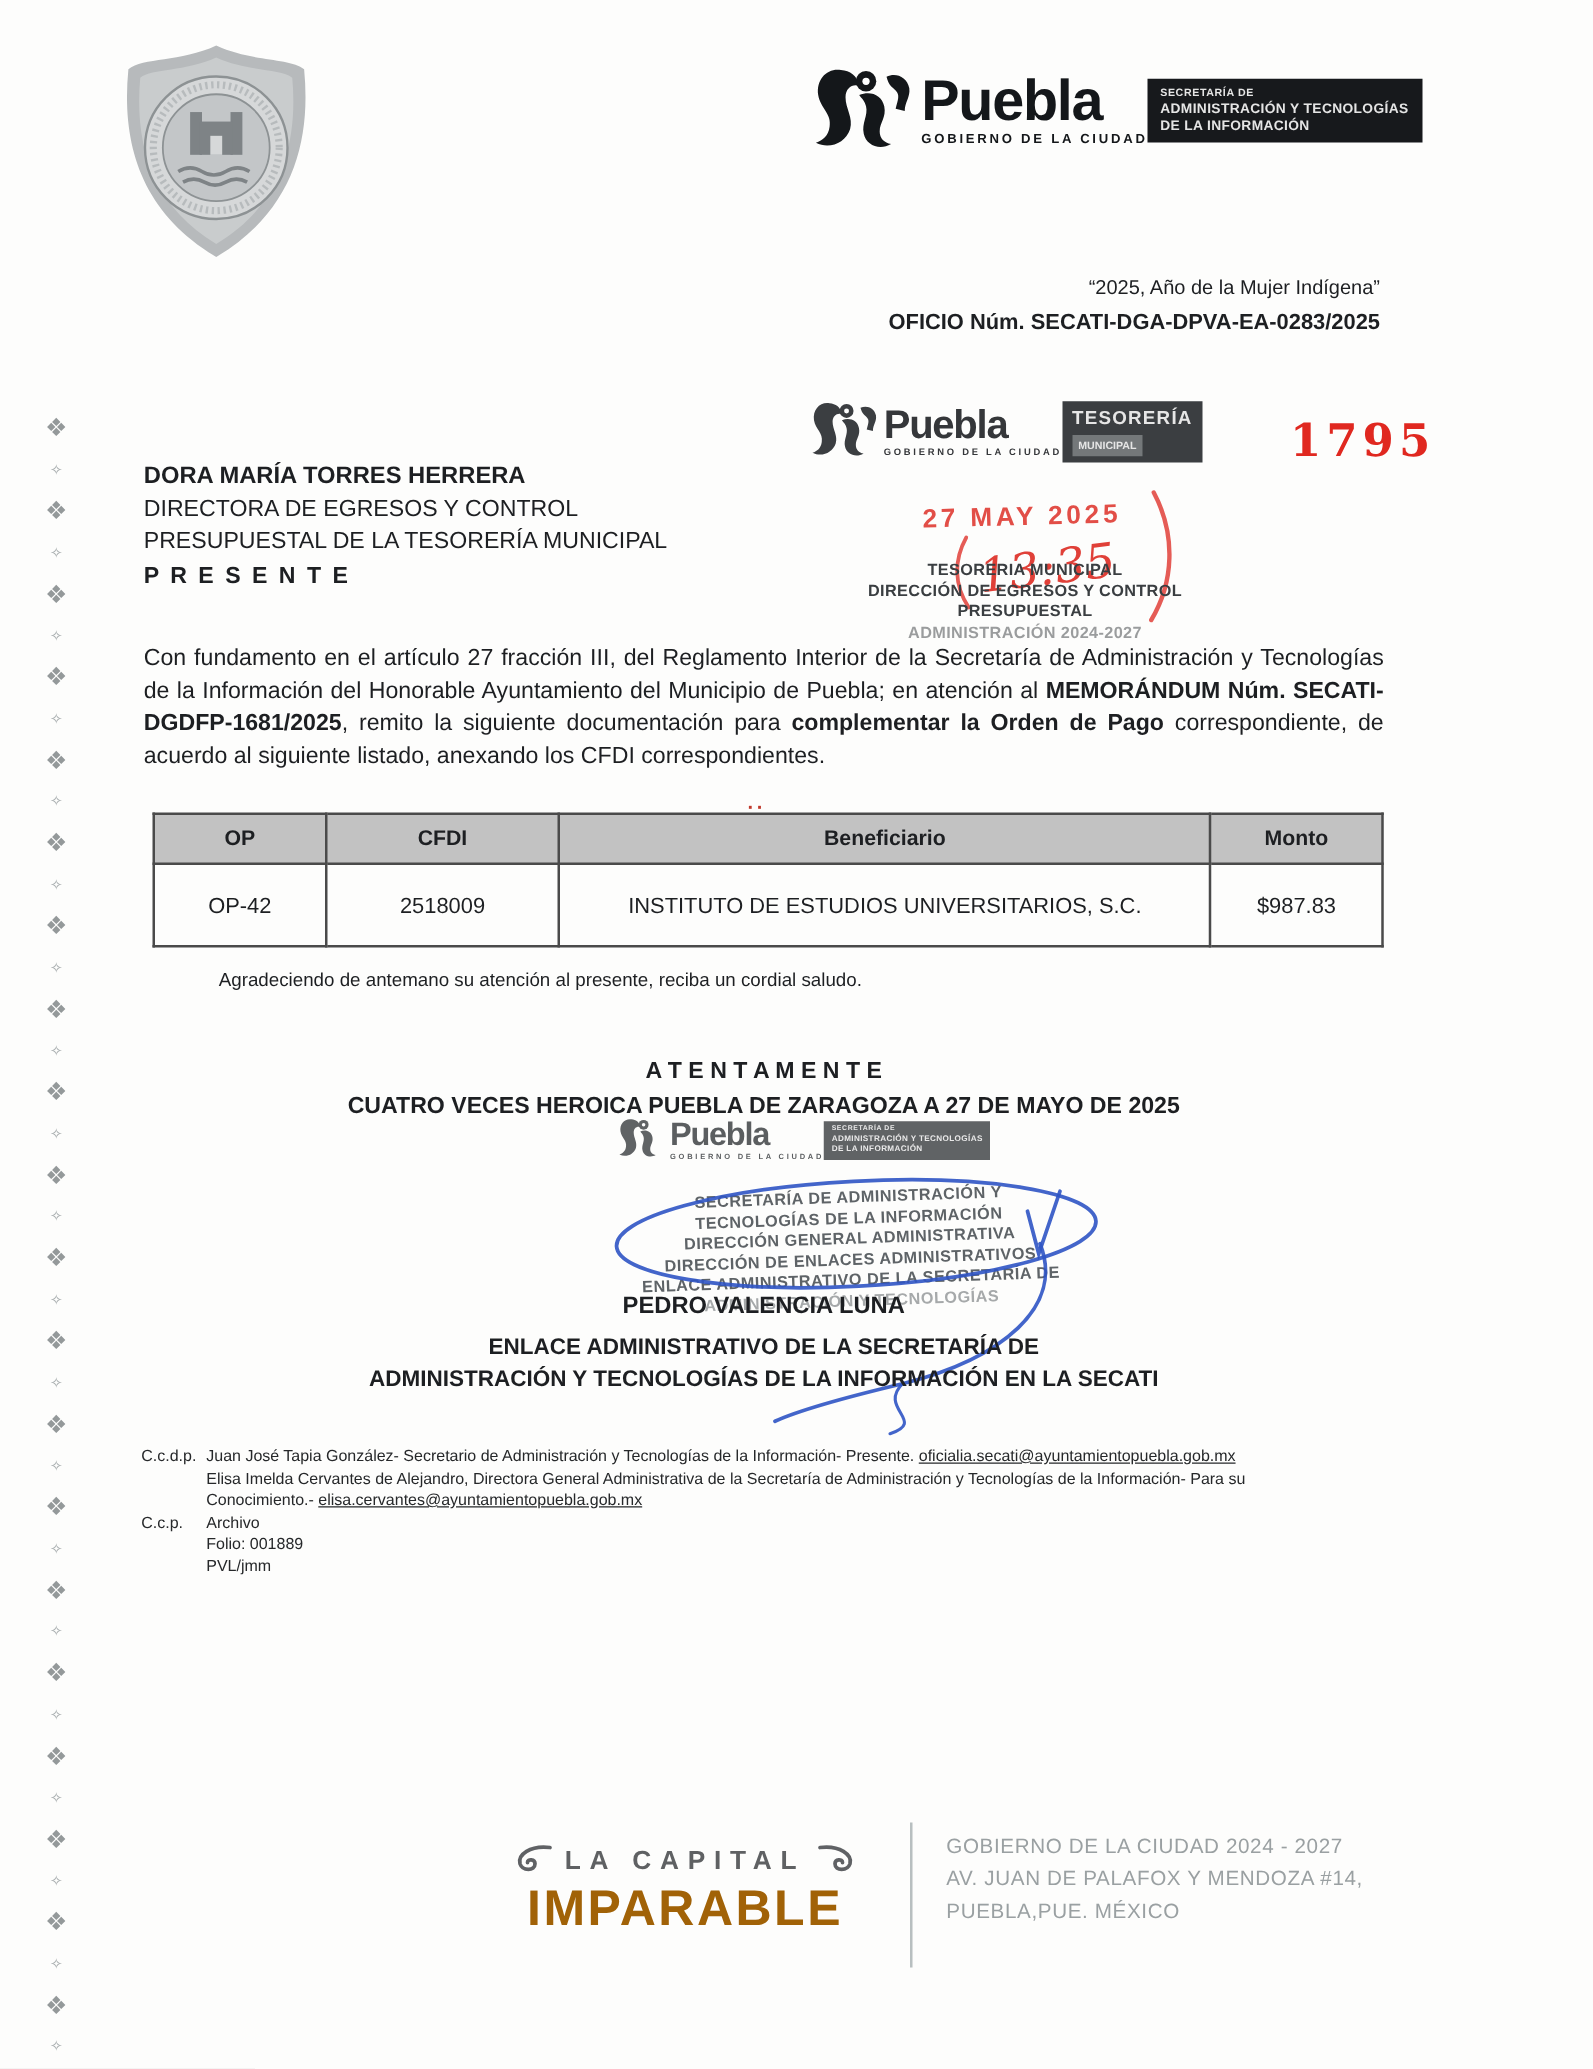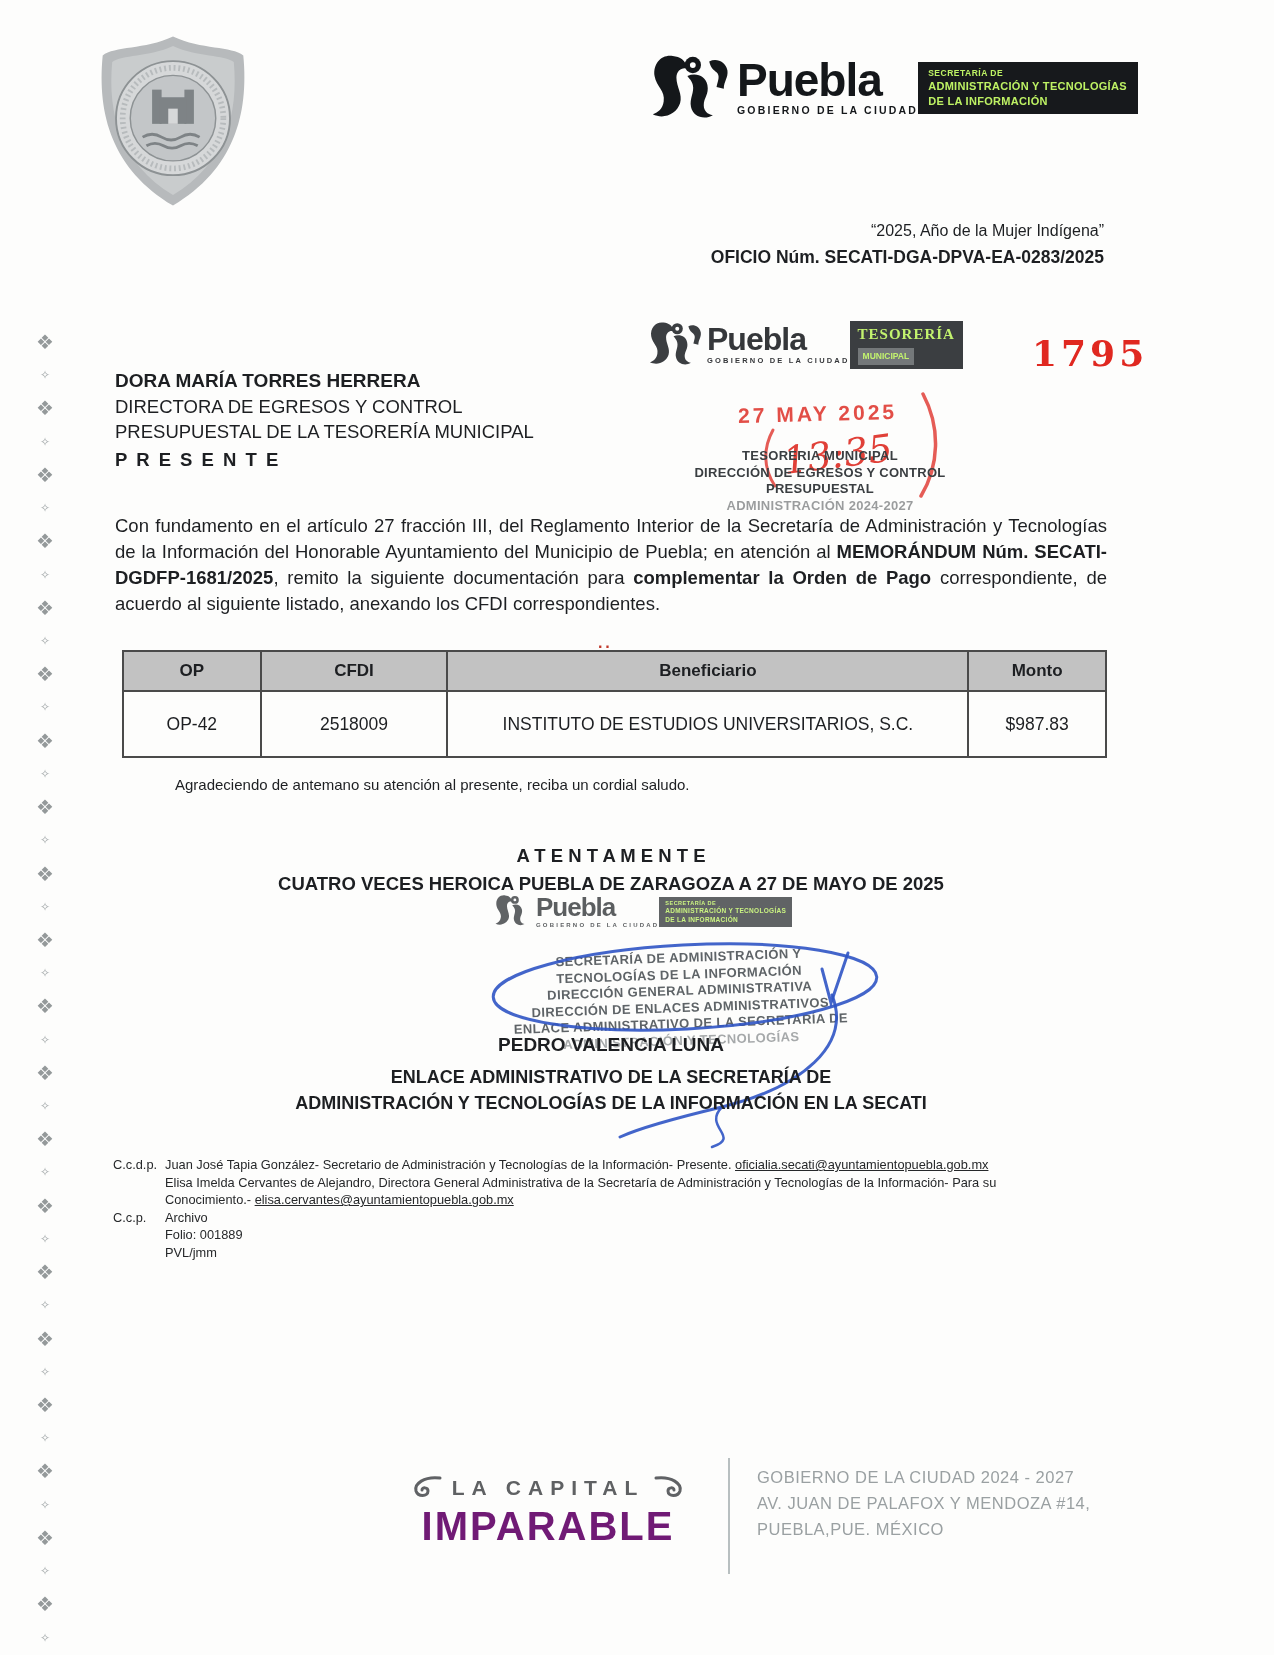--- a/index.html
+++ b/index.html
@@ -23,38 +23,38 @@
   .wm-a{font-size:20px;color:#82888a;}
   .wm-b{font-size:12px;color:#9aa0a2;}
 
   
   .seal{left:78px;top:30px;}
 
   
   .logo-row{display:flex;align-items:center;}
   .brand{font-weight:bold;color:#14171a;line-height:.9;letter-spacing:-1px;}
   .brand-sub{font-weight:bold;color:#14171a;letter-spacing:2.2px;margin-top:3px;}
-  .dept-box{background:#17191c;color:#bef264;padding:6px 10px;line-height:1.3;}
+  .dept-box{background:#17191c;color:#e5e5e5;padding:6px 10px;line-height:1.3;}
   .dept-box .d1{font-size:8.5px;font-weight:bold;letter-spacing:.5px;}
   .dept-box .d2,.dept-box .d3{font-size:11px;font-weight:bold;letter-spacing:.3px;}
 
   .header-logo{left:645px;top:45px;}
   .header-logo .brand{font-size:46px;}
   .header-logo .brand-sub{font-size:10.5px;}
   .header-logo .dept-box{width:200px;}
 
   .quote-line{right:170px;top:222px;font-size:16px;text-align:right;}
   .oficio-line{right:170px;top:247px;font-size:17.5px;font-weight:bold;text-align:right;}
 
   
   .reception{left:645px;top:315px;opacity:.93;}
   .reception .brand{font-size:32px;color:#26292c;}
   .reception .brand-sub{font-size:7.5px;color:#26292c;}
   .reception .dept-box{background:#2d3033;padding:4px 8px;}
-  .reception .t1{font-size:15px;font-weight:bold;letter-spacing:1px;font-family:Liberation Serif, serif;}
+  .reception .t1{font-size:15px;font-weight:bold;letter-spacing:1px;}
   .reception .t2{font-size:8.5px;font-weight:bold;background:#6a6e71;display:inline-block;padding:3px 5px;margin-top:2px;}
   .stamp-date{left:738px;top:402px;font-size:21px;font-weight:bold;color:#e04038;letter-spacing:3px;transform:rotate(-1.5deg);opacity:.92;}
   .stamp-lines{left:655px;top:448px;width:330px;text-align:center;font-size:13px;font-weight:bold;color:#3a3e41;line-height:16.5px;letter-spacing:.3px;}
   .stamp-lines .faint{opacity:.5;}
   .folio-red{left:1012px;top:332px;font-family:"DejaVu Serif",serif;font-weight:bold;font-size:36px;color:#e02820;letter-spacing:4px;margin-left:20px;}
   .pen-mark{left:598px;top:638px;color:#c0392b;font-size:16px;font-weight:bold;letter-spacing:2px;}
 
   
   .addressee{left:115px;top:368px;font-size:18.5px;line-height:25.5px;}
   .addressee .name{font-weight:bold;font-size:19px;}
@@ -95,21 +95,21 @@
   
   .cc{left:113px;top:1156px;font-size:12.8px;line-height:17.5px;color:#26282a;width:1010px;}
   .cc .lbl{display:inline-block;width:52px;}
   .cc .ind{margin-left:52px;}
   .cc a,.cc .email{color:#26282a;text-decoration:underline;}
 
   
   .cap-block{left:398px;top:1474px;width:300px;text-align:center;color:#5f6163;}
   .cap-row{display:flex;align-items:center;justify-content:center;gap:10px;}
   .cap-text{font-weight:bold;font-size:21px;letter-spacing:7px;}
-  .imparable{font-weight:bold;font-size:40px;letter-spacing:2px;margin-top:2px;color:#701a75;}
+  .imparable{font-weight:bold;font-size:40px;letter-spacing:2px;margin-top:2px;color:#a16207;}
   .footer-divider{left:728px;top:1458px;width:2px;height:116px;background:#9aa4a6;opacity:.7;}
   .footer-right{left:757px;top:1464px;font-size:16.5px;line-height:26px;color:#9aa0a2;letter-spacing:.5px;}
 </style>
 </head>
 <body>
 
 <div id="page">
 
   <div class="abs watermark">
       <div class="wm-a">❖</div>

